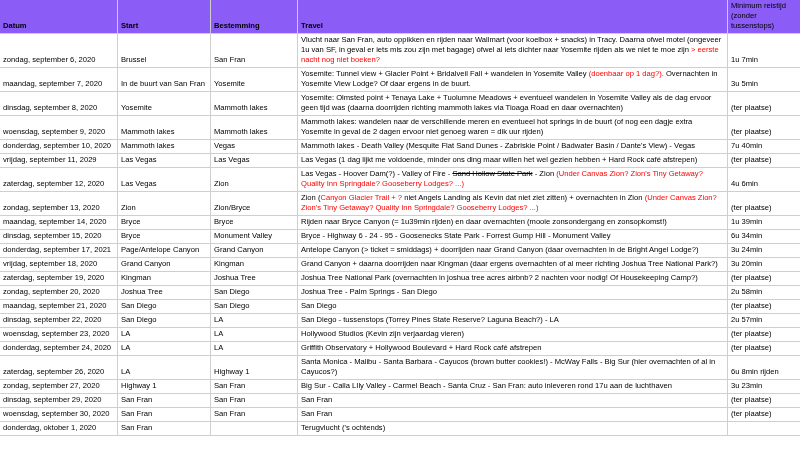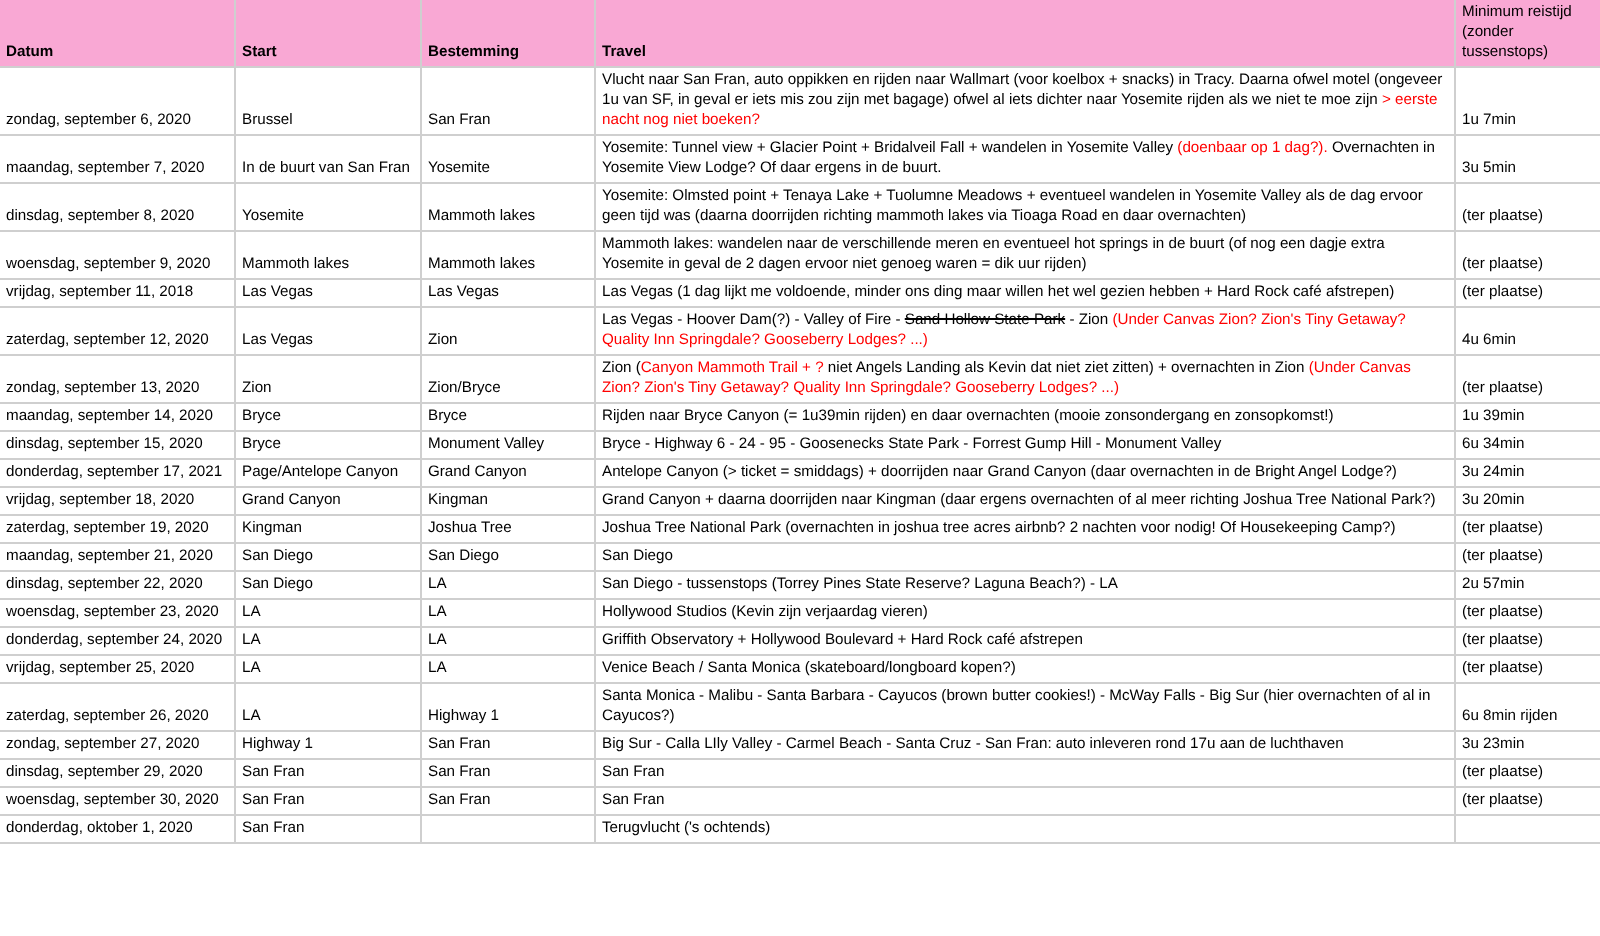--- a/index.html
+++ b/index.html
@@ -14,21 +14,21 @@
     vertical-align:bottom;
     padding:1px 3px 2px 3px;
     font-size:7.6px;
     line-height:10px;
     color:#000;
     overflow:hidden;
     box-sizing:border-box;
     text-align:left;
   }
   thead th{
-    background:#f9a8d4;
+    background:#8b5cf6;
     font-weight:bold;
     height:34px;
   }
   thead th.th-regular{font-weight:normal}
   tbody tr{height:13px}
   td.nowrap{white-space:nowrap}
   td.wrap{word-wrap:break-word}
   .seg-normal{color:#000}
   .seg-red{color:#ff0000}
   .seg-strike{color:#000;text-decoration:line-through}
@@ -77,38 +77,45 @@
           <td class="nowrap">(ter plaatse)</td>
         </tr>
         <tr>
           <td class="nowrap">woensdag, september 9, 2020</td>
           <td class="nowrap">Mammoth lakes</td>
           <td class="nowrap">Mammoth lakes</td>
           <td class="wrap"><span class="seg-normal">Mammoth lakes: wandelen naar de verschillende meren en eventueel hot springs in de buurt (of nog een dagje extra Yosemite in geval de 2 dagen ervoor niet genoeg waren = dik uur rijden)</span></td>
           <td class="nowrap">(ter plaatse)</td>
         </tr>
         <tr>
-          <td class="nowrap">vrijdag, september 11, 2018</td>
+          <td class="nowrap">donderdag, september 10, 2020</td>
+          <td class="nowrap">Mammoth lakes</td>
+          <td class="nowrap">Vegas</td>
+          <td class="wrap"><span class="seg-normal">Mammoth lakes - Death Valley (Mesquite Flat Sand Dunes - Zabriskie Point / Badwater Basin / Dante's View) - Vegas</span></td>
+          <td class="nowrap">7u 40min</td>
+        </tr>
+        <tr>
+          <td class="nowrap">vrijdag, september 11, 2029</td>
           <td class="nowrap">Las Vegas</td>
           <td class="nowrap">Las Vegas</td>
           <td class="wrap"><span class="seg-normal">Las Vegas (1 dag lijkt me voldoende, minder ons ding maar willen het wel gezien hebben + Hard Rock café afstrepen)</span></td>
           <td class="nowrap">(ter plaatse)</td>
         </tr>
         <tr>
           <td class="nowrap">zaterdag, september 12, 2020</td>
           <td class="nowrap">Las Vegas</td>
           <td class="nowrap">Zion</td>
           <td class="wrap"><span class="seg-normal">Las Vegas - Hoover Dam(?) - Valley of Fire - </span><span class="seg-strike">Sand Hollow State Park</span><span class="seg-normal"> - Zion </span><span class="seg-red">(Under Canvas Zion? Zion's Tiny Getaway? Quality Inn Springdale? Gooseberry Lodges? ...)</span></td>
           <td class="nowrap">4u 6min</td>
         </tr>
         <tr>
           <td class="nowrap">zondag, september 13, 2020</td>
           <td class="nowrap">Zion</td>
           <td class="nowrap">Zion/Bryce</td>
-          <td class="wrap"><span class="seg-normal">Zion (</span><span class="seg-red">Canyon Mammoth Trail + ? </span><span class="seg-normal">niet Angels Landing als Kevin dat niet ziet zitten) + overnachten in Zion </span><span class="seg-red">(Under Canvas Zion? Zion's Tiny Getaway? Quality Inn Springdale? Gooseberry Lodges? ...)</span></td>
+          <td class="wrap"><span class="seg-normal">Zion (</span><span class="seg-red">Canyon Glacier Trail + ? </span><span class="seg-normal">niet Angels Landing als Kevin dat niet ziet zitten) + overnachten in Zion </span><span class="seg-red">(Under Canvas Zion? Zion's Tiny Getaway? Quality Inn Springdale? Gooseberry Lodges? ...)</span></td>
           <td class="nowrap">(ter plaatse)</td>
         </tr>
         <tr>
           <td class="nowrap">maandag, september 14, 2020</td>
           <td class="nowrap">Bryce</td>
           <td class="nowrap">Bryce</td>
           <td class="wrap"><span class="seg-normal">Rijden naar Bryce Canyon (= 1u39min rijden) en daar overnachten (mooie zonsondergang en zonsopkomst!)</span></td>
           <td class="nowrap">1u 39min</td>
         </tr>
         <tr>
@@ -133,20 +140,27 @@
           <td class="nowrap">3u 20min</td>
         </tr>
         <tr>
           <td class="nowrap">zaterdag, september 19, 2020</td>
           <td class="nowrap">Kingman</td>
           <td class="nowrap">Joshua Tree</td>
           <td class="wrap"><span class="seg-normal">Joshua Tree National Park (overnachten in joshua tree acres airbnb? 2 nachten voor nodig! Of Housekeeping Camp?)</span></td>
           <td class="nowrap">(ter plaatse)</td>
         </tr>
         <tr>
+          <td class="nowrap">zondag, september 20, 2020</td>
+          <td class="nowrap">Joshua Tree</td>
+          <td class="nowrap">San Diego</td>
+          <td class="wrap"><span class="seg-normal">Joshua Tree - Palm Springs - San Diego</span></td>
+          <td class="nowrap">2u 58min</td>
+        </tr>
+        <tr>
           <td class="nowrap">maandag, september 21, 2020</td>
           <td class="nowrap">San Diego</td>
           <td class="nowrap">San Diego</td>
           <td class="wrap"><span class="seg-normal">San Diego</span></td>
           <td class="nowrap">(ter plaatse)</td>
         </tr>
         <tr>
           <td class="nowrap">dinsdag, september 22, 2020</td>
           <td class="nowrap">San Diego</td>
           <td class="nowrap">LA</td>
@@ -158,27 +172,20 @@
           <td class="nowrap">LA</td>
           <td class="nowrap">LA</td>
           <td class="wrap"><span class="seg-normal">Hollywood Studios (Kevin zijn verjaardag vieren)</span></td>
           <td class="nowrap">(ter plaatse)</td>
         </tr>
         <tr>
           <td class="nowrap">donderdag, september 24, 2020</td>
           <td class="nowrap">LA</td>
           <td class="nowrap">LA</td>
           <td class="wrap"><span class="seg-normal">Griffith Observatory + Hollywood Boulevard + Hard Rock café afstrepen</span></td>
-          <td class="nowrap">(ter plaatse)</td>
-        </tr>
-        <tr>
-          <td class="nowrap">vrijdag, september 25, 2020</td>
-          <td class="nowrap">LA</td>
-          <td class="nowrap">LA</td>
-          <td class="wrap"><span class="seg-normal">Venice Beach / Santa Monica (skateboard/longboard kopen?)</span></td>
           <td class="nowrap">(ter plaatse)</td>
         </tr>
         <tr>
           <td class="nowrap">zaterdag, september 26, 2020</td>
           <td class="nowrap">LA</td>
           <td class="nowrap">Highway 1</td>
           <td class="wrap"><span class="seg-normal">Santa Monica - Malibu -  Santa Barbara - Cayucos (brown butter cookies!) - McWay Falls - Big Sur (hier overnachten of al in Cayucos?)</span></td>
           <td class="nowrap">6u 8min rijden</td>
         </tr>
         <tr>

